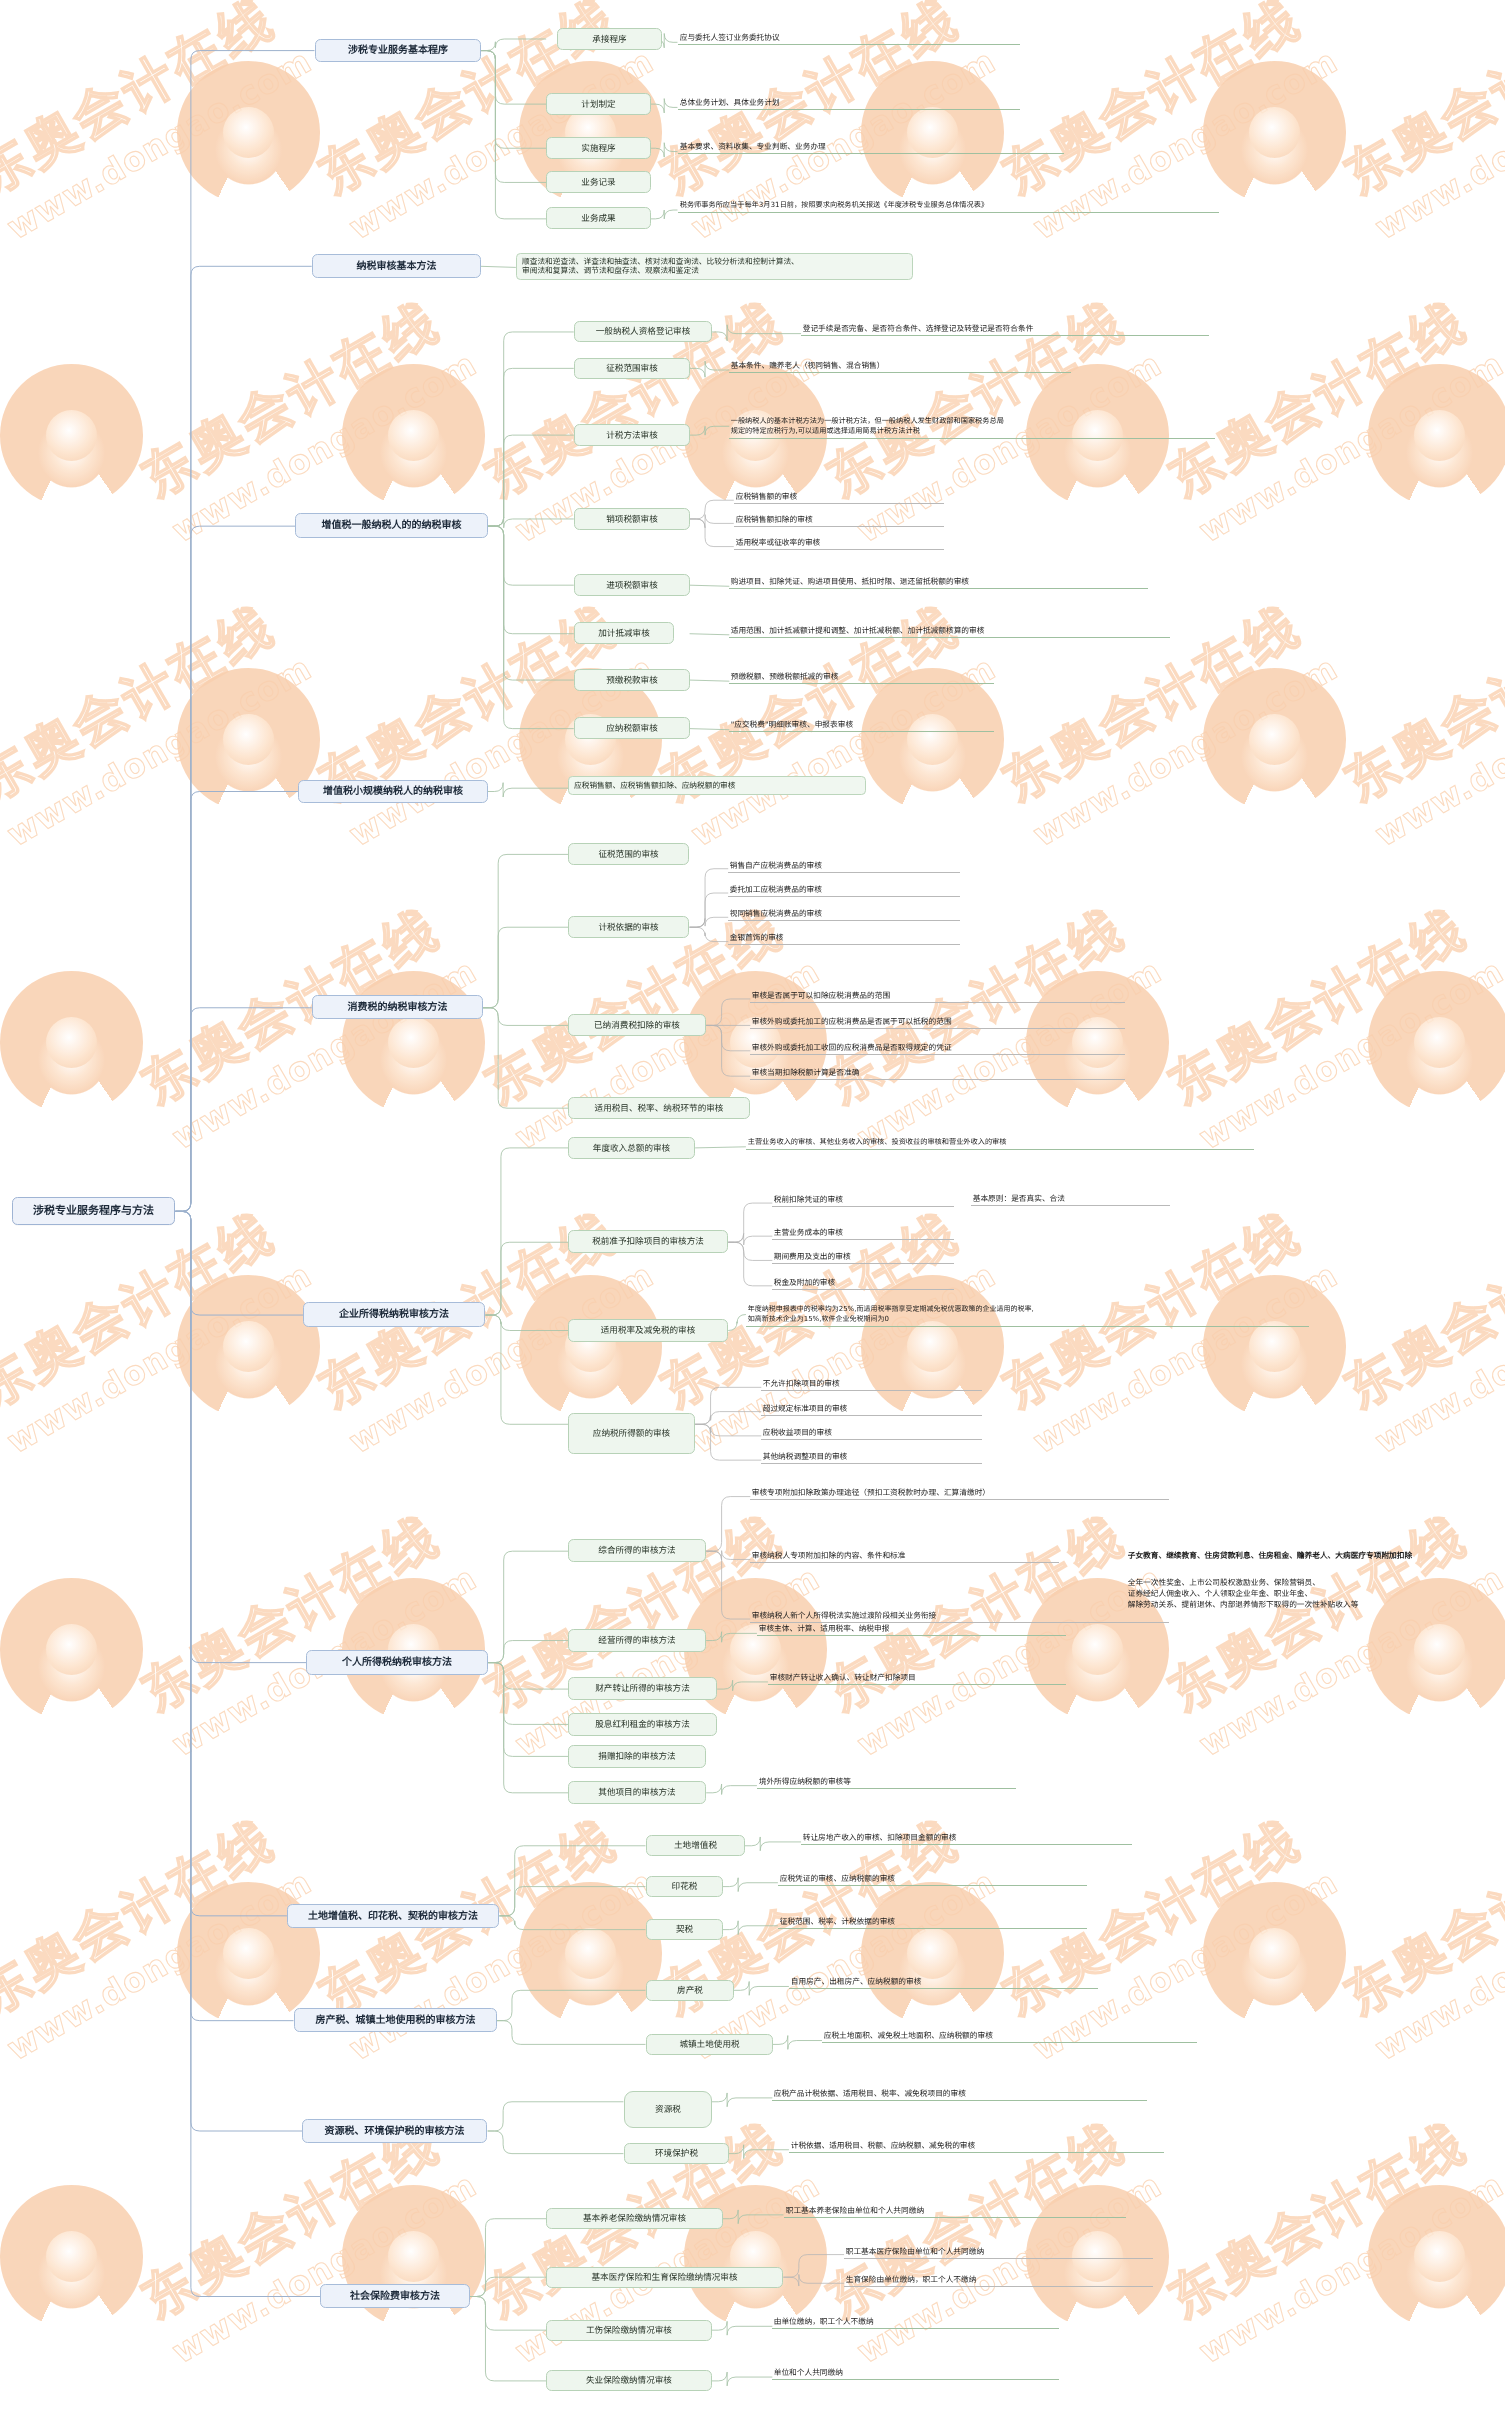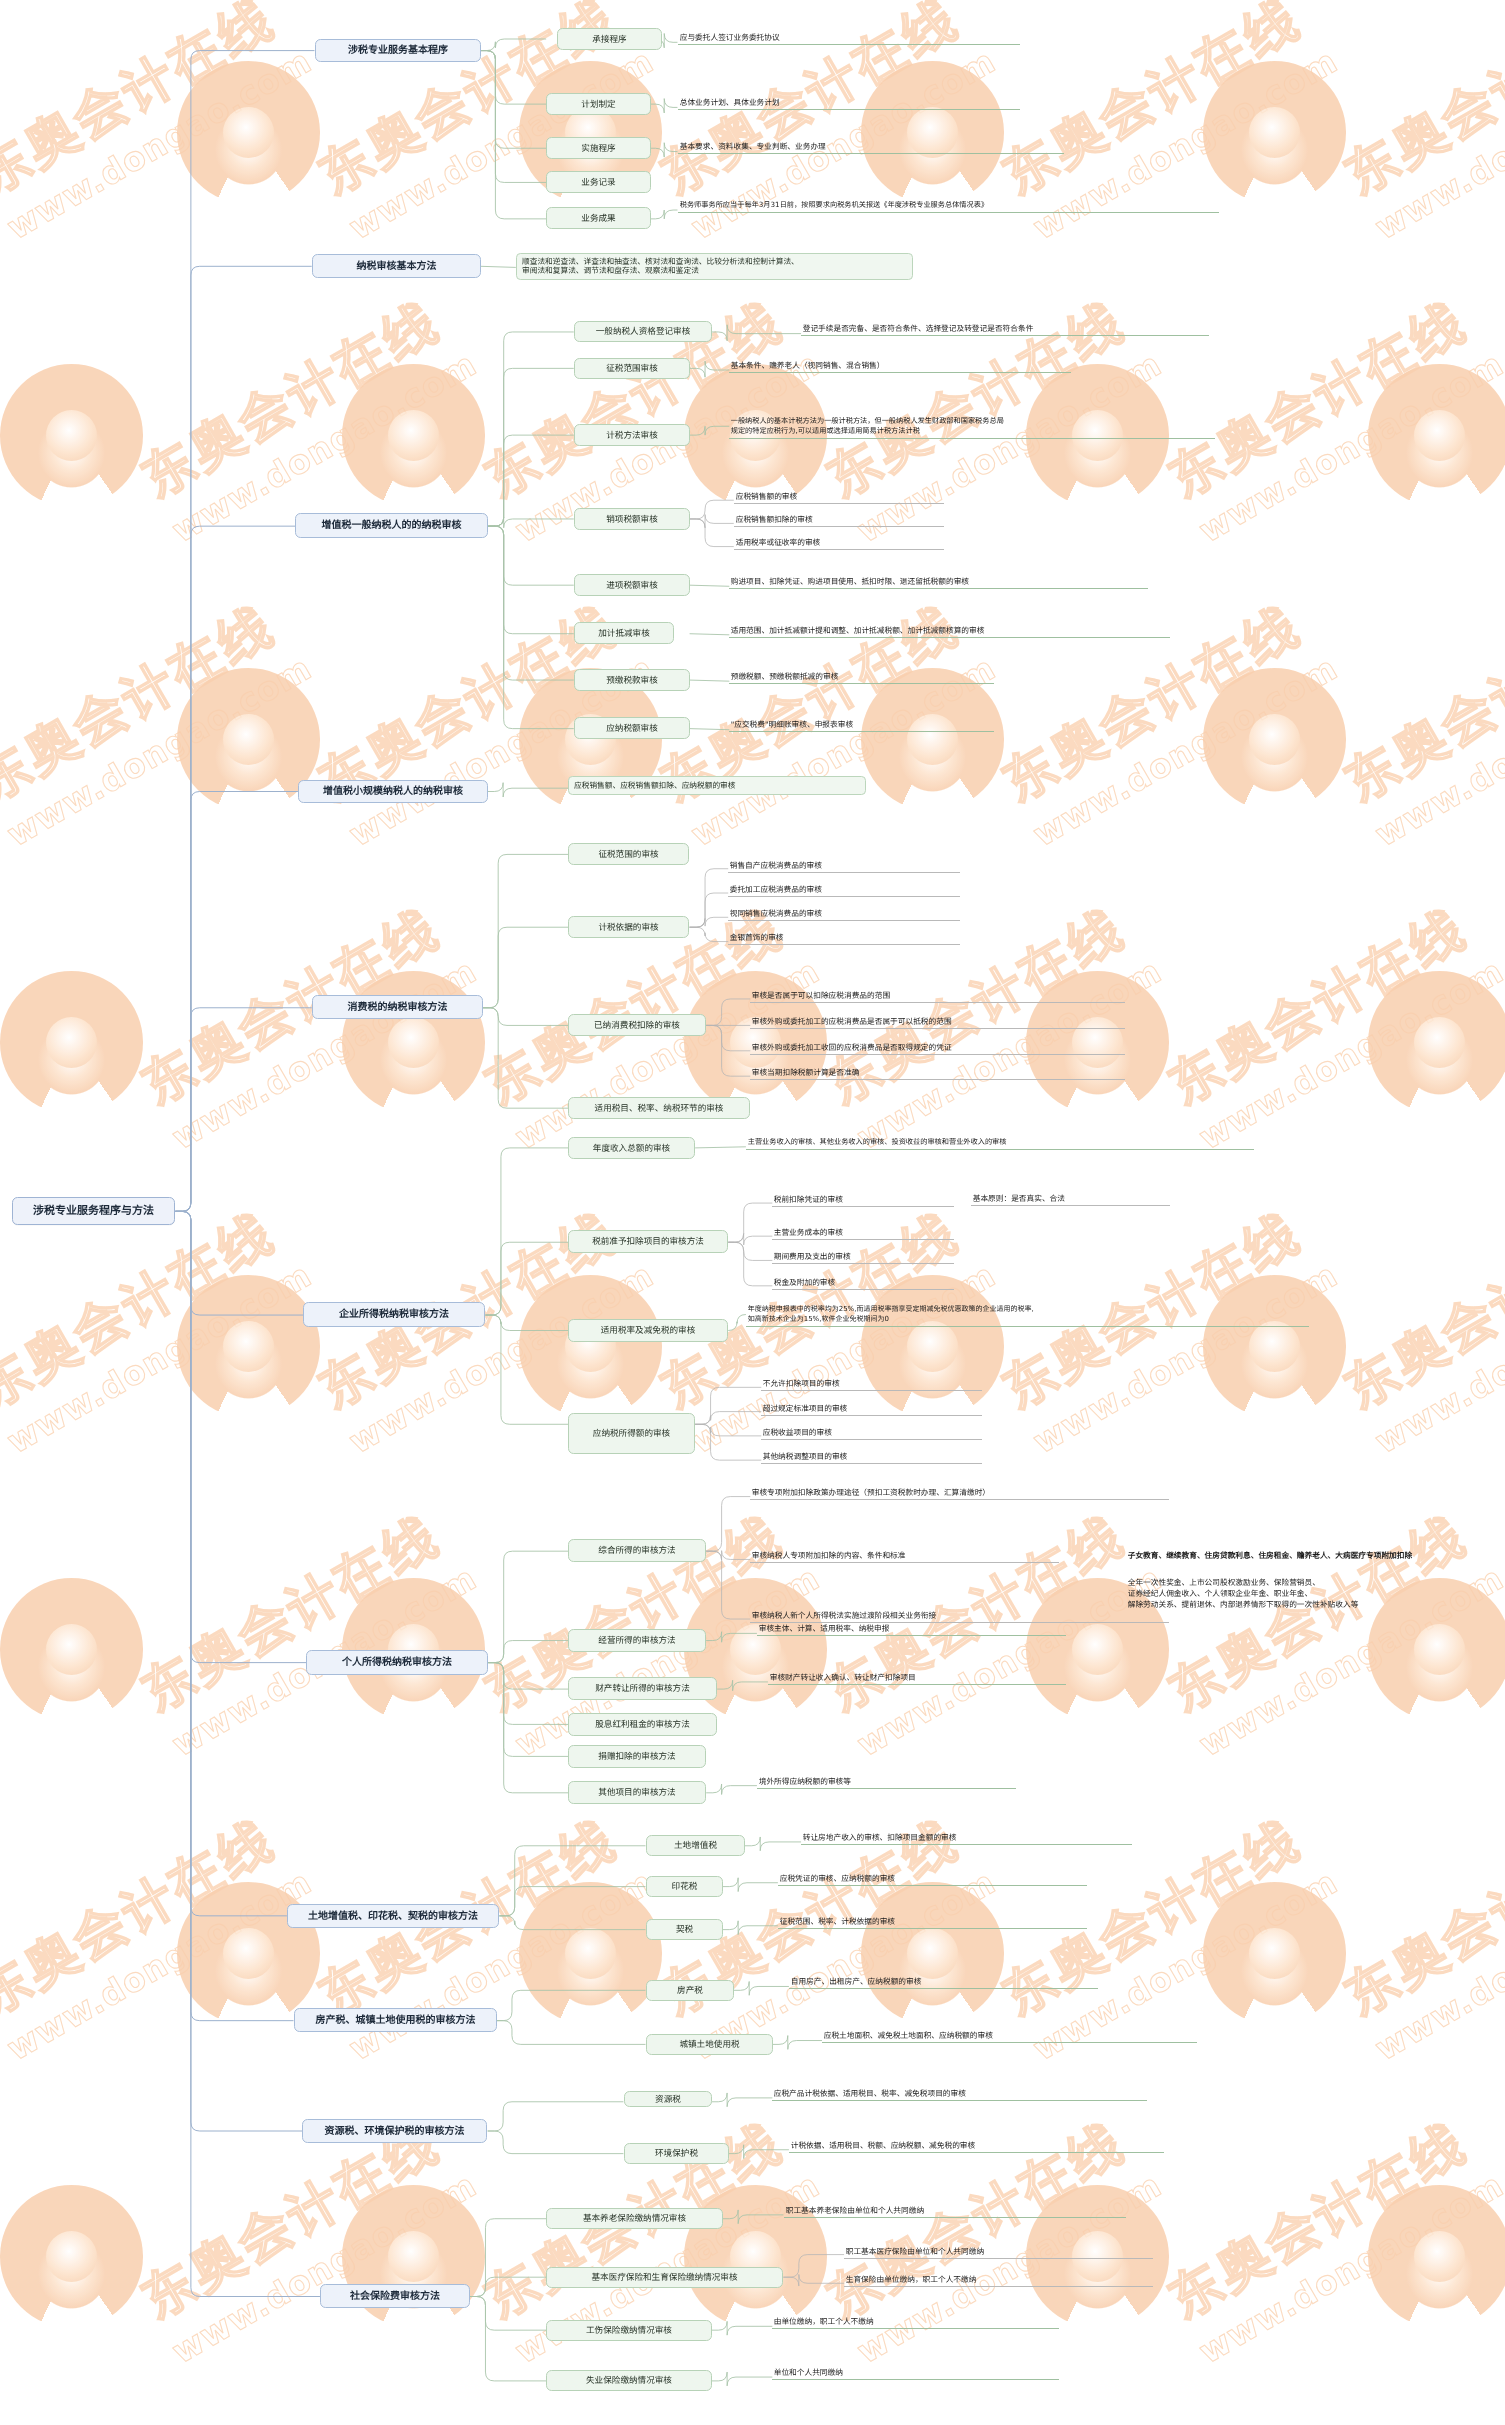--- a/index.html
+++ b/index.html
@@ -463,21 +463,21 @@
     <div class="node lvl2" style="left: 646px; top: 1876px; width: 77px; height: 21px;">印花税</div>
     <div class="leaf " style="left: 778px; top: 1872px; width: 309px;">应税凭证的审核、应纳税额的审核</div>
     <div class="node lvl2" style="left: 646px; top: 1919px; width: 77px; height: 21px;">契税</div>
     <div class="leaf " style="left: 778px; top: 1915px; width: 309px;">征税范围、税率、计税依据的审核</div>
     <div class="node lvl1" style="left: 294px; top: 2008px; width: 203px; height: 24px;">房产税、城镇土地使用税的审核方法</div>
     <div class="node lvl2" style="left: 646px; top: 1980px; width: 88px; height: 21px;">房产税</div>
     <div class="leaf " style="left: 789px; top: 1975px; width: 309px;">自用房产、出租房产、应纳税额的审核</div>
     <div class="node lvl2" style="left: 646px; top: 2034px; width: 127px; height: 21px;">城镇土地使用税</div>
     <div class="leaf " style="left: 822px; top: 2029px; width: 375px;">应税土地面积、减免税土地面积、应纳税额的审核</div>
     <div class="node lvl1" style="left: 302px; top: 2119px; width: 185px; height: 24px;">资源税、环境保护税的审核方法</div>
-    <div class="node lvl2" style="left: 624px; top: 2091px; width: 88px; height: 16px;">资源税</div>
+    <div class="node lvl2" style="left: 624px; top: 2091px; width: 88px; height: 37px; border-radius: 9px;">资源税</div>
     <div class="leaf " style="left: 772px; top: 2087px; width: 375px;">应税产品计税依据、适用税目、税率、减免税项目的审核</div>
     <div class="node lvl2" style="left: 624px; top: 2143px; width: 105px; height: 21px;">环境保护税</div>
     <div class="leaf " style="left: 789px; top: 2139px; width: 375px;">计税依据、适用税目、税额、应纳税额、减免税的审核</div>
     <div class="node lvl1" style="left: 320px; top: 2284px; width: 150px; height: 24px;">社会保险费审核方法</div>
     <div class="node lvl2" style="left: 546px; top: 2208px; width: 177px; height: 21px;">基本养老保险缴纳情况审核</div>
     <div class="leaf " style="left: 784px; top: 2204px; width: 342px;">职工基本养老保险由单位和个人共同缴纳</div>
     <div class="node lvl2" style="left: 546px; top: 2267px; width: 237px; height: 21px;">基本医疗保险和生育保险缴纳情况审核</div>
     <div class="leaf gray" style="left: 844px; top: 2245px; width: 309px;">职工基本医疗保险由单位和个人共同缴纳</div>
     <div class="leaf gray" style="left: 844px; top: 2273px; width: 309px;">生育保险由单位缴纳，职工个人不缴纳</div>
     <div class="node lvl2" style="left: 546px; top: 2320px; width: 166px; height: 21px;">工伤保险缴纳情况审核</div>

